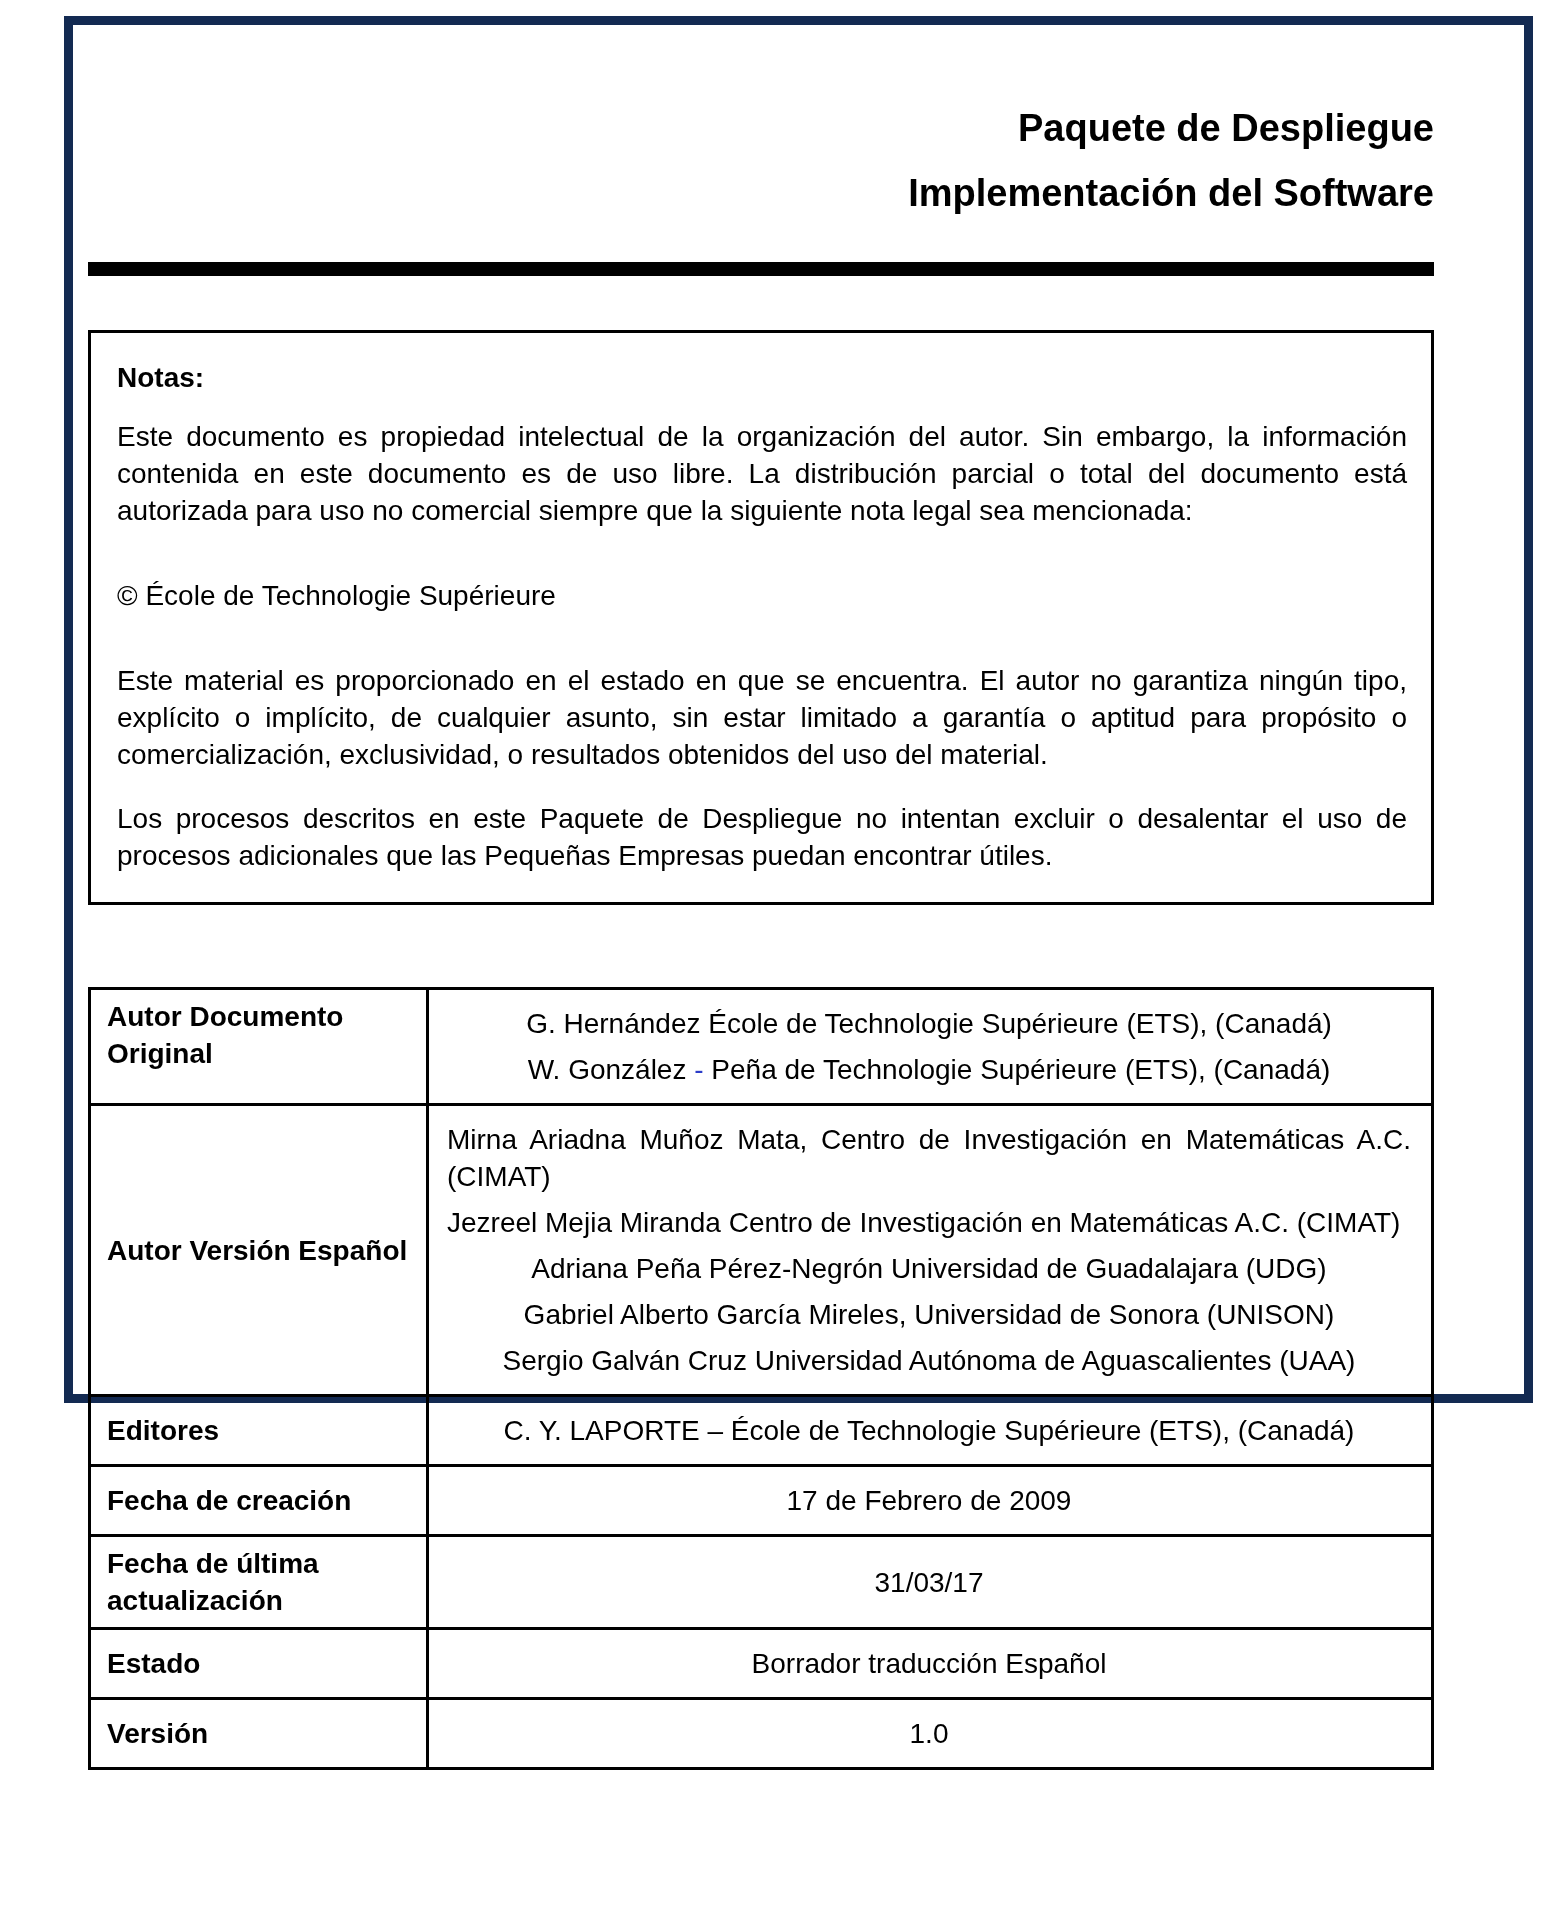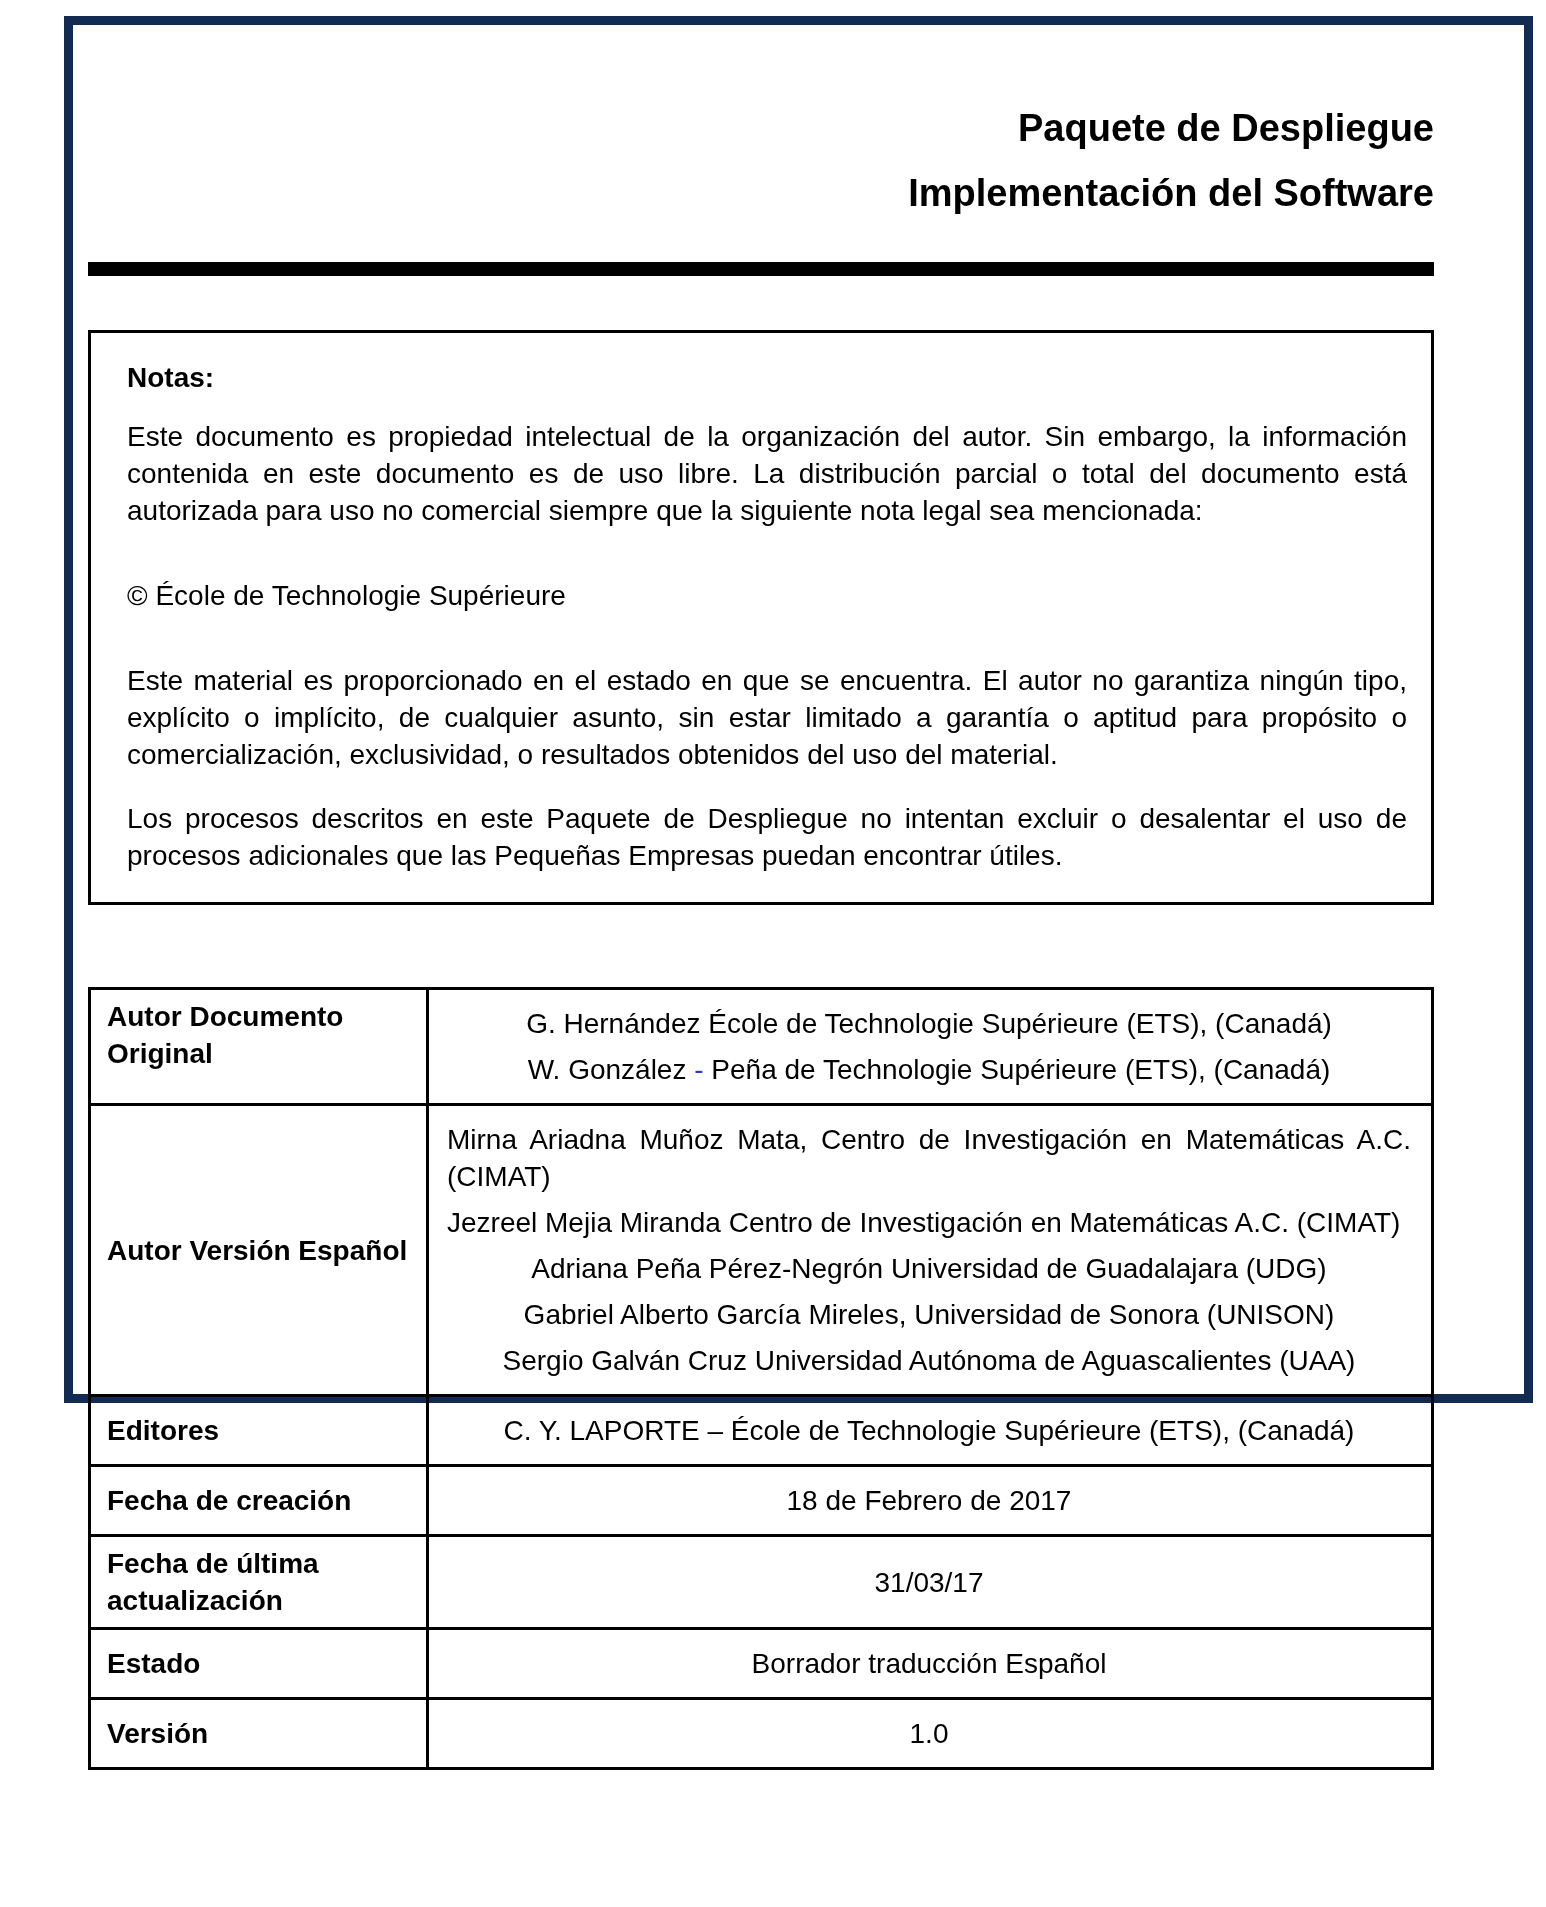--- a/index.html
+++ b/index.html
@@ -31,21 +31,21 @@
   .divider-bar{
     margin-top:36px;
     width:100%;
     height:14px;
     background:var(--divider-color);
   }
   
   .notes-box{
     margin-top:54px;
     border:3px solid #000000;
-    padding:26px 24px 22px 36px;
+    padding:26px 24px 22px 26px;
     font-size:28px;
     line-height:37px;
   }
   .notes-heading{
     font-weight:bold;
     margin-bottom:22px;
   }
   .notes-box p{
     text-align:justify;
     margin:0 0 27px 0;
@@ -129,21 +129,21 @@
           </tr>
           <tr>
             <td class="lbl">Editores</td>
             <td class="val">
               <p class="single">C. Y. LAPORTE – École de Technologie Supérieure (ETS), (Canadá)</p>
             </td>
           </tr>
           <tr>
             <td class="lbl">Fecha de creación</td>
             <td class="val">
-              <p class="single">18 de Febrero de 2017</p>
+              <p class="single">17 de Febrero de 2009</p>
             </td>
           </tr>
           <tr>
             <td class="lbl">Fecha de última actualización</td>
             <td class="val">
               <p class="single">31/03/17</p>
             </td>
           </tr>
           <tr>
             <td class="lbl">Estado</td>

